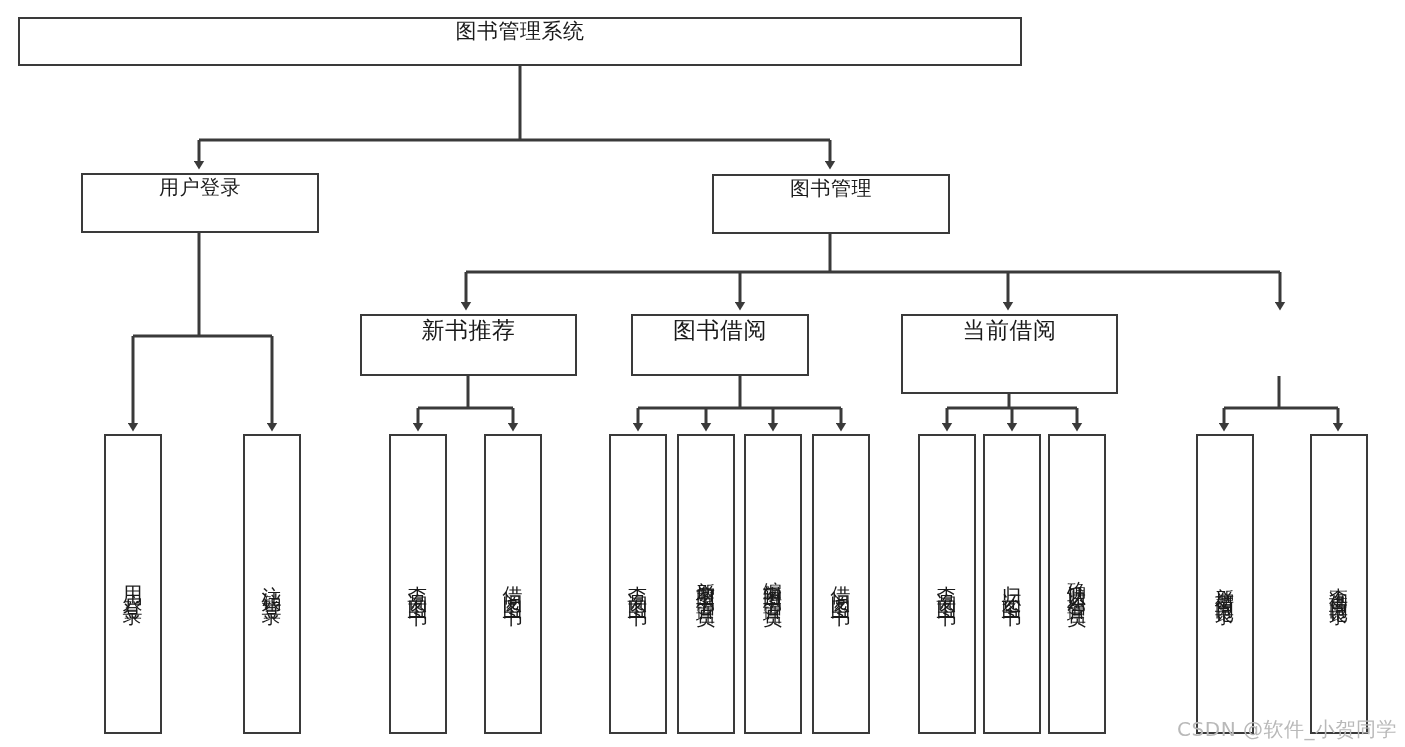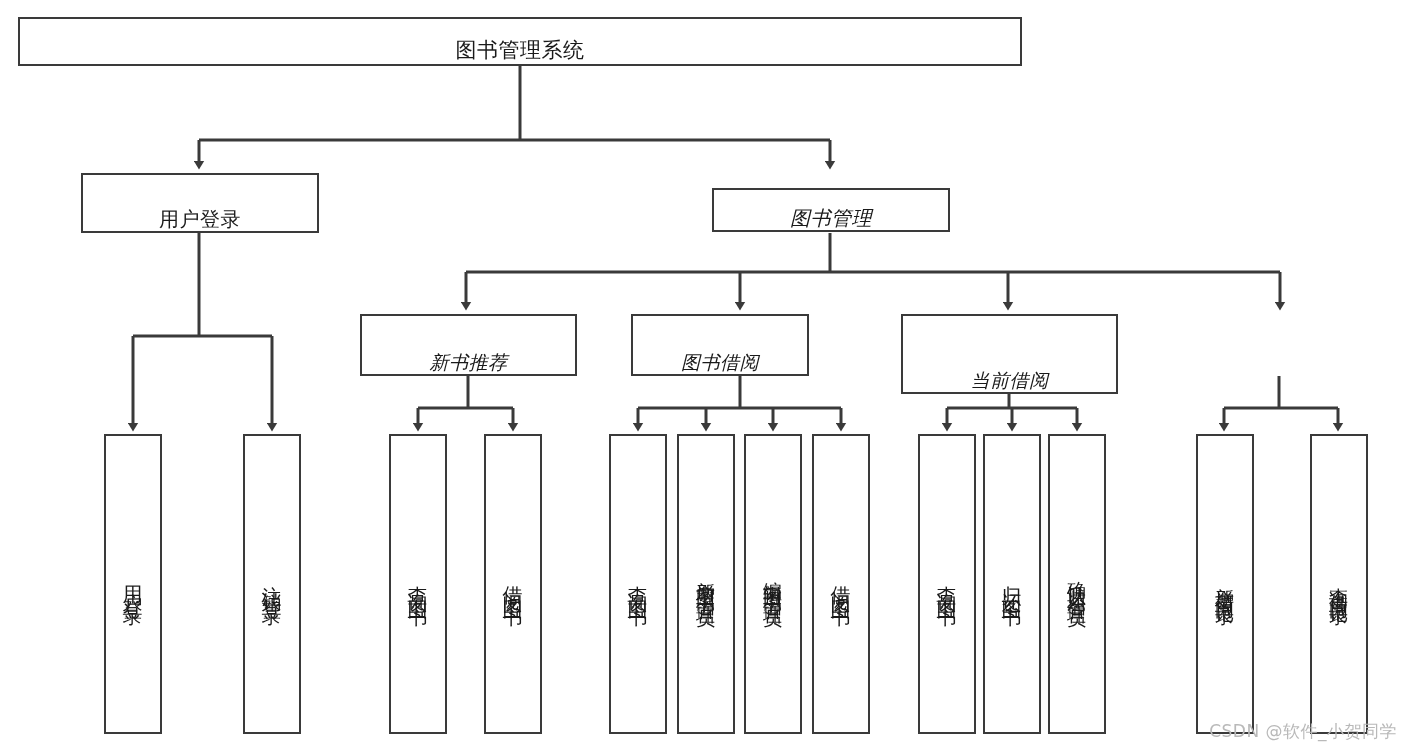--- a/index.html
+++ b/index.html
@@ -30,34 +30,34 @@
     pointer-events: none;
   }
 
   
   .node {
     position: absolute;
     box-sizing: border-box;
     background: #ffffff;
     border: 2px solid #3a3a3a;
     display: flex;
-    align-items: flex-end;
+    align-items: flex-start;
     justify-content: center;
     color: #1a1a1a;
   }
   .node .label {
     display: block;
     line-height: 1.22;
     letter-spacing: 0.5px;
     white-space: nowrap;
   }
 
   .node.root .label    { font-size: 21px; }
   .node.level2 .label  { font-size: 20px; }
-  .node.level3 .label  { font-size: 19px; font-style: italic; }
+  .node.level3 .label  { font-size: 23px; }
 
   
   .node.leaf {
     align-items: center;
     justify-content: center;
   }
   .node.leaf .label {
     writing-mode: vertical-rl;
     text-orientation: upright;
     font-size: 20px;
@@ -69,21 +69,21 @@
   .node.leaf.long .label {
     letter-spacing: 4px;
     font-size: 19px;
   }
 
   
   #watermark {
     position: absolute;
     right: 8px;
     bottom: 4px;
-    font-size: 17px;
+    font-size: 20px;
     color: #b9b9b9;
     letter-spacing: 0.5px;
     white-space: nowrap;
     font-family: "DejaVu Sans", "Liberation Sans", sans-serif;
   }
 </style>
 </head>
 <body>
 
 <div id="canvas">
@@ -139,21 +139,21 @@
     </g>
   </svg>
 
   <div class="node root" style="left:18px; top:17px; width:1004px; height:49px;">
     <span class="label">图书管理系统</span>
   </div>
 
   <div class="node level2" style="left:81px; top:173px; width:238px; height:60px;">
     <span class="label">用户登录</span>
   </div>
-  <div class="node level2" style="left:712px; top:188px; width:238px; height:44px;font-style:italic;">
+  <div class="node level2" style="left:712px; top:174px; width:238px; height:60px;">
     <span class="label">图书管理</span>
   </div>
 
   <div class="node level3" style="left:360px; top:314px; width:217px; height:62px;">
     <span class="label">新书推荐</span>
   </div>
   <div class="node level3" style="left:631px; top:314px; width:178px; height:62px;">
     <span class="label">图书借阅</span>
   </div>
   <div class="node level3" style="left:901px; top:314px; width:217px; height:80px;">

